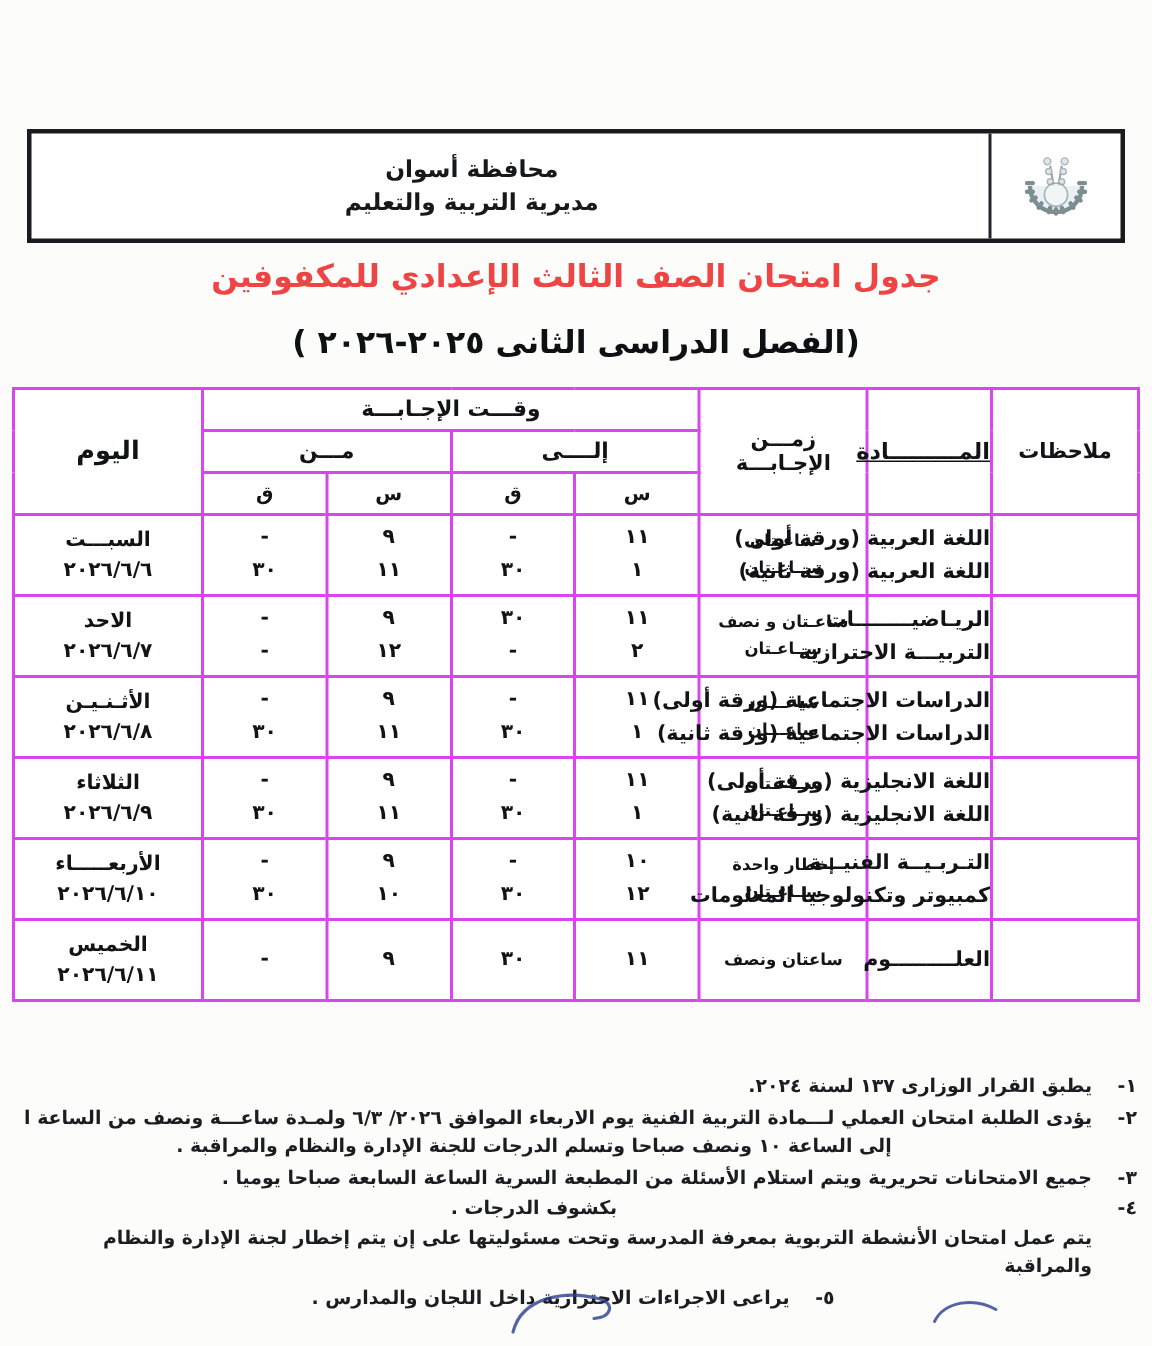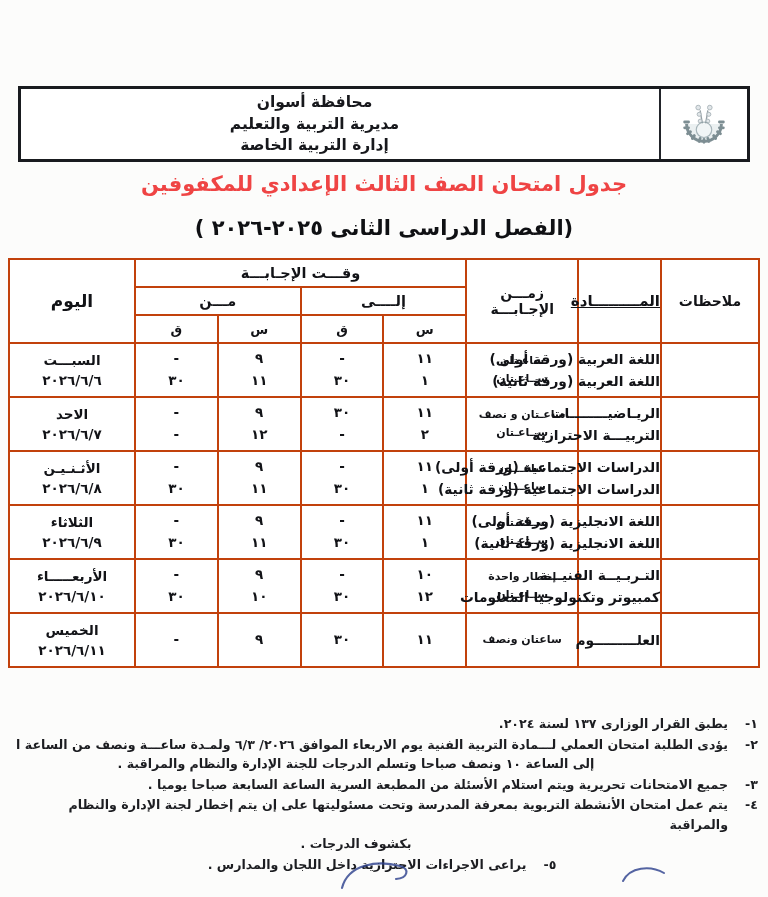--- a/index.html
+++ b/index.html
@@ -81,21 +81,21 @@
     position: absolute;
     top: 258px; right: 8px; left: 8px;
   }
   table.sched {
     width: 100%;
     border-collapse: collapse;
     table-layout: fixed;
     background: #fff;
   }
   table.sched th, table.sched td {
-    border: 2px solid #c2410c;
+    border: 2px solid #d946ef;
     text-align: center;
     vertical-align: middle;
     padding: 0;
     background: #fff;
   }
   table.sched thead th {
     font-size: 14.5px;
     font-weight: 700;
     color: #121317;
     height: 26px;
@@ -208,21 +208,20 @@
         </g>
         <path d="M12 30 A18 18 0 0 0 48 30" fill="#dfe7ea" stroke="#2f4a52" stroke-width="3"></path>
         <path d="M10 28 L14 28 M10 34 L14 34 M13 40 L16 38 M18 45 L20 42 M25 48 L26 45
                  M30 49 L30 46 M35 48 L34 45 M42 45 L40 42 M47 40 L44 38 M50 34 L46 34 M50 28 L46 28" stroke="#2f4a52" stroke-width="3" stroke-linecap="round"></path>
         <circle cx="30" cy="36" r="8" fill="#eef3f5" stroke="#44616a" stroke-width="1.2" opacity=".7"></circle>
       </svg>
     </div>
     <div class="header-titles">
       <div>محافظة أسوان</div>
       <div>مديرية التربية والتعليم</div>
-      <div>إدارة التربية الخاصة</div>
     </div>
   </div>
 
   <div class="main-title">جدول امتحان الصف الثالث الإعدادي للمكفوفين</div>
   <div class="sub-title">(الفصل الدراسى الثانى ٢٠٢٥-٢٠٢٦ )</div>
 
   <div class="sched-wrap">
     <table class="sched">
       <thead>
         <tr>
@@ -445,22 +444,22 @@
         </li>
         <li>
           <span class="n-marker">٣-</span>
           <span class="n-body">
             <span class="ln n-l1">جميع الامتحانات تحريرية ويتم استلام الأسئلة من المطبعة السرية الساعة السابعة صباحا يوميا .</span>
           </span>
         </li>
         <li>
           <span class="n-marker">٤-</span>
           <span class="n-body">
+            <span class="ln n-l2 ind-1">بكشوف الدرجات .</span>
             <span class="ln n-l1">يتم عمل امتحان الأنشطة التربوية بمعرفة المدرسة وتحت مسئوليتها على إن يتم إخطار لجنة الإدارة والنظام والمراقبة</span>
-            <span class="ln n-l2 ind-1">بكشوف الدرجات .</span>
           </span>
         </li>
         <li class="note-5-row">
           <span class="n-marker">٥-</span>
           <span class="n-body" style="flex: 0 0 auto;">
             <span class="ln n-l1">يراعى الاجراءات الاحترازية داخل اللجان والمدارس .</span>
           </span>
         </li>
       </ol>
   </div>

